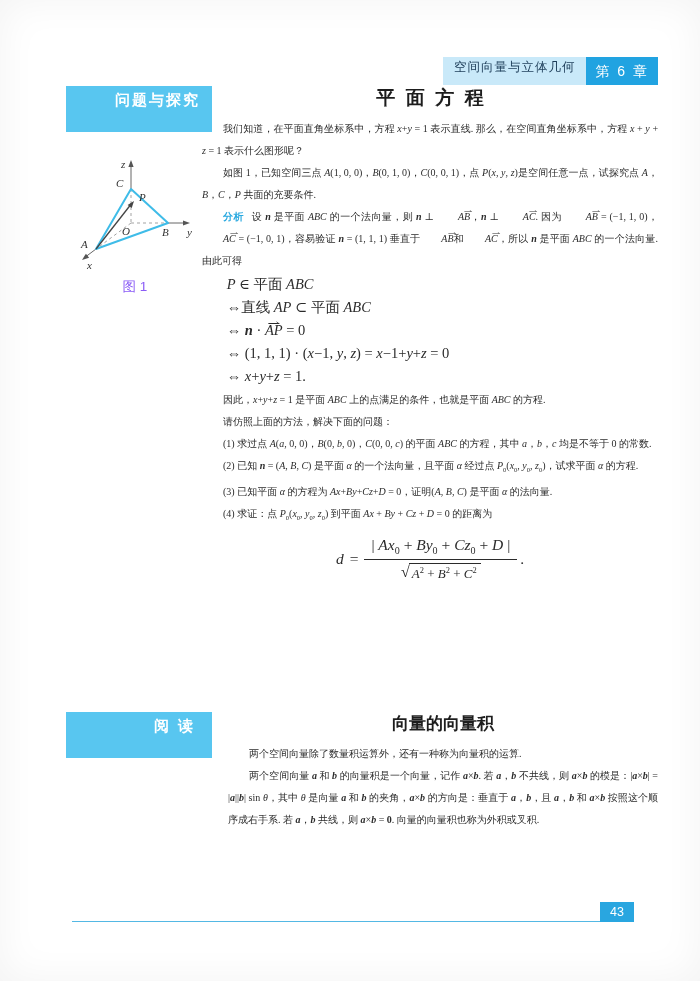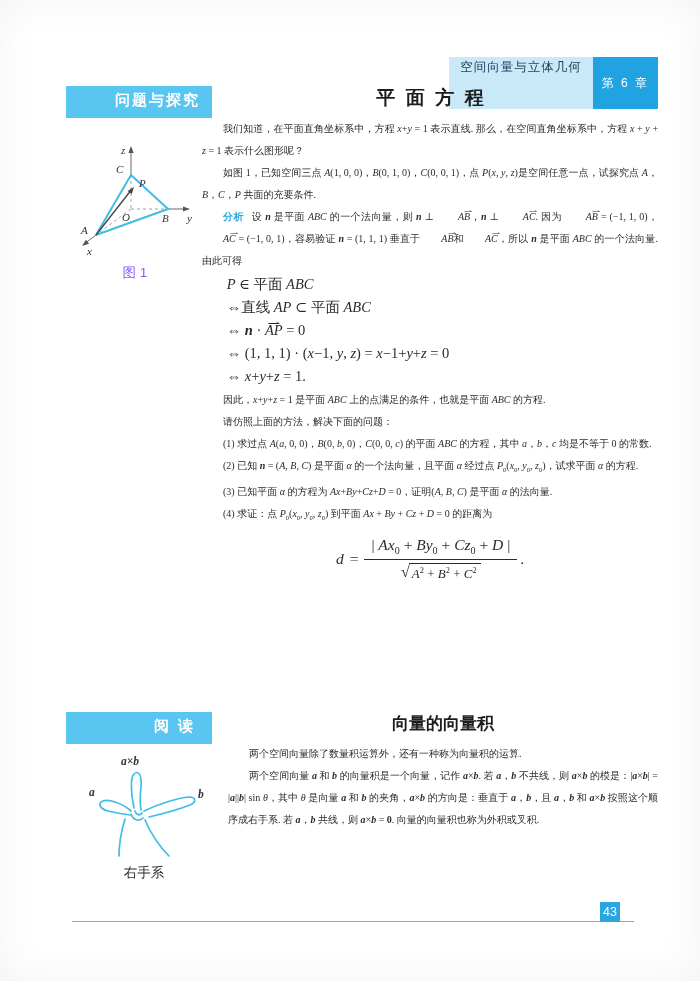--- a/index.html
+++ b/index.html
@@ -8,30 +8,30 @@
     position:relative; width:700px; height:981px; background:#fff;
     font-family:"Liberation Serif","DejaVu Serif",serif;
     color:#2b2b2b; overflow:hidden;
     box-shadow: inset 0 0 40px rgba(0,0,0,0.05);
   }
   
   .header { position:absolute; top:57px; right:42px; display:flex; align-items:stretch;
             font-family:"Liberation Sans","DejaVu Sans",sans-serif; }
   .chapter-title { background:#c9e9f9; color:#1b3b57; font-size:12.5px; line-height:20px;
                    padding:0 11px; letter-spacing:1px; }
-  .chapter-badge { background:#21a3e1; color:#fff; font-size:12px; line-height:20px;
-                   padding:16px 9px; letter-spacing:2px; }
+  .chapter-badge { background:#21a3e1; color:#fff; font-size:14px; line-height:20px;
+                   padding:4px 9px; letter-spacing:2px; }
   
   .section { position:absolute; left:66px; width:592px; display:grid; }
   .section-1 { top:86px; grid-template-columns:136px 1fr; }
   .section-2 { top:712px; grid-template-columns:162px 1fr; }
   .side-col { position:relative; }
   .label-box { background:#58c6f0; color:#fff; font-weight:bold;
                font-family:"Liberation Sans","DejaVu Sans",sans-serif;
-               font-size:15px; line-height:28px; height:32px; text-align:right; }
+               font-size:15px; line-height:28px; height:46px; text-align:right; }
   .label-box.explore { padding-right:12px; letter-spacing:2px; width:146px; }
   .label-box.read { padding-right:10px; letter-spacing:9px; width:146px; }
   .fig-wrap { margin-top:24px; margin-left:8px; width:122px; }
   .fig-caption { text-align:center; color:#8b5cf6; font-size:13.5px; margin-top:4px;
                  font-family:"Liberation Sans","DejaVu Sans",sans-serif; }
   .hand-wrap { margin-top:10px; margin-left:12px; width:132px; }
   .hand-caption { text-align:center; color:#2b2b2b; font-size:13.5px; margin-top:0; }
   
   .main-col h1 { margin:0 0 8px 0; font-size:19px; line-height:24px; text-align:center;
                  letter-spacing:0.55em; text-indent:0.55em; color:#1d1d1d;
@@ -72,21 +72,21 @@
   .figsvg .tri { stroke:#3fbce8; stroke-width:2; fill:none; stroke-linejoin:round; }
   .figsvg .parrow { stroke:#444; stroke-width:1.3; fill:none; }
   .figsvg .head { fill:#555; stroke:none; }
   .figsvg .phead { fill:#444; stroke:none; }
   .handsvg path { stroke:#3fbce8; stroke-width:1.7; fill:none; stroke-linecap:round; }
   .handsvg text { font-family:"Liberation Serif","DejaVu Serif",serif; font-style:italic;
                   font-weight:bold; font-size:11.5px; fill:#333; }
   
   .footer-line { position:absolute; left:72px; top:921px; width:562px; height:1.4px;
                  background:#54b8e4; }
-  .page-badge { position:absolute; left:600px; top:902px; width:20px; height:20px;
+  .page-badge { position:absolute; left:600px; top:902px; width:34px; height:20px;
                 background:#29a6e0; color:#fff; text-align:center; line-height:20px;
                 font-size:12.5px; font-family:"Liberation Sans","DejaVu Sans",sans-serif; }
 </style>
 </head>
 <body>
 
 <div class="page">
 
   <div class="header">
     <span class="chapter-title">空间向量与立体几何</span>
@@ -158,41 +158,20 @@
         </span>
         <span class="f-period">.</span>
       </div>
     </div>
   </div>
 
   <div class="section section-2">
     <div class="side-col">
       <div class="label-box read">阅读</div>
 
-      <div class="hand-wrap">
-        <svg class="handsvg" width="132" height="106" viewBox="0 0 132 106">
-
-          <path d="M56,54 C53,40 52,24 56,20 C60,16 64,20 63,33 C62,42 62,50 63,56"></path>
-
-          <path d="M66,57 C80,50 100,44 111,43 C118,43 119,48 112,51 C99,56 84,60 71,63"></path>
-
-          <path d="M53,57 C44,49 31,45 25,47 C19,49 22,55 30,57 C38,59 46,60 52,61"></path>
-
-          <path d="M53,60 C55,66 61,68 65,64"></path>
-          <path d="M57,57 C58,61 62,62 64,59"></path>
-
-          <path d="M47,65 C43,78 41,90 41,102"></path>
-          <path d="M67,66 C73,80 81,92 91,102"></path>
-
-          <text x="43" y="11">a×b</text>
-          <text x="11" y="42">a</text>
-          <text x="120" y="44">b</text>
-        </svg>
-        <div class="hand-caption">右手系</div>
-      </div>
     </div>
 
     <div class="main-col">
       <h2>向量的向量积</h2>
       <p class="indent">两个空间向量除了数量积运算外，还有一种称为向量积的运算.</p>
       <p class="indent">两个空间向量 <b class="bv">a</b> 和 <b class="bv">b</b> 的向量积是一个向量，记作 <b class="bv">a</b>×<b class="bv">b</b>. 若 <b class="bv">a</b>，<b class="bv">b</b> 不共线，则 <b class="bv">a</b>×<b class="bv">b</b> 的模是：|<b class="bv">a</b>×<b class="bv">b</b>| = |<b class="bv">a</b>||<b class="bv">b</b>| sin <i>θ</i>，其中 <i>θ</i> 是向量 <b class="bv">a</b> 和 <b class="bv">b</b> 的夹角，<b class="bv">a</b>×<b class="bv">b</b> 的方向是：垂直于 <b class="bv">a</b>，<b class="bv">b</b>，且 <b class="bv">a</b>，<b class="bv">b</b> 和 <b class="bv">a</b>×<b class="bv">b</b> 按照这个顺序成右手系. 若 <b class="bv">a</b>，<b class="bv">b</b> 共线，则 <b class="bv">a</b>×<b class="bv">b</b> = <b>0</b>. 向量的向量积也称为外积或叉积.</p>
     </div>
   </div>
 
   <div class="footer-line"></div>

